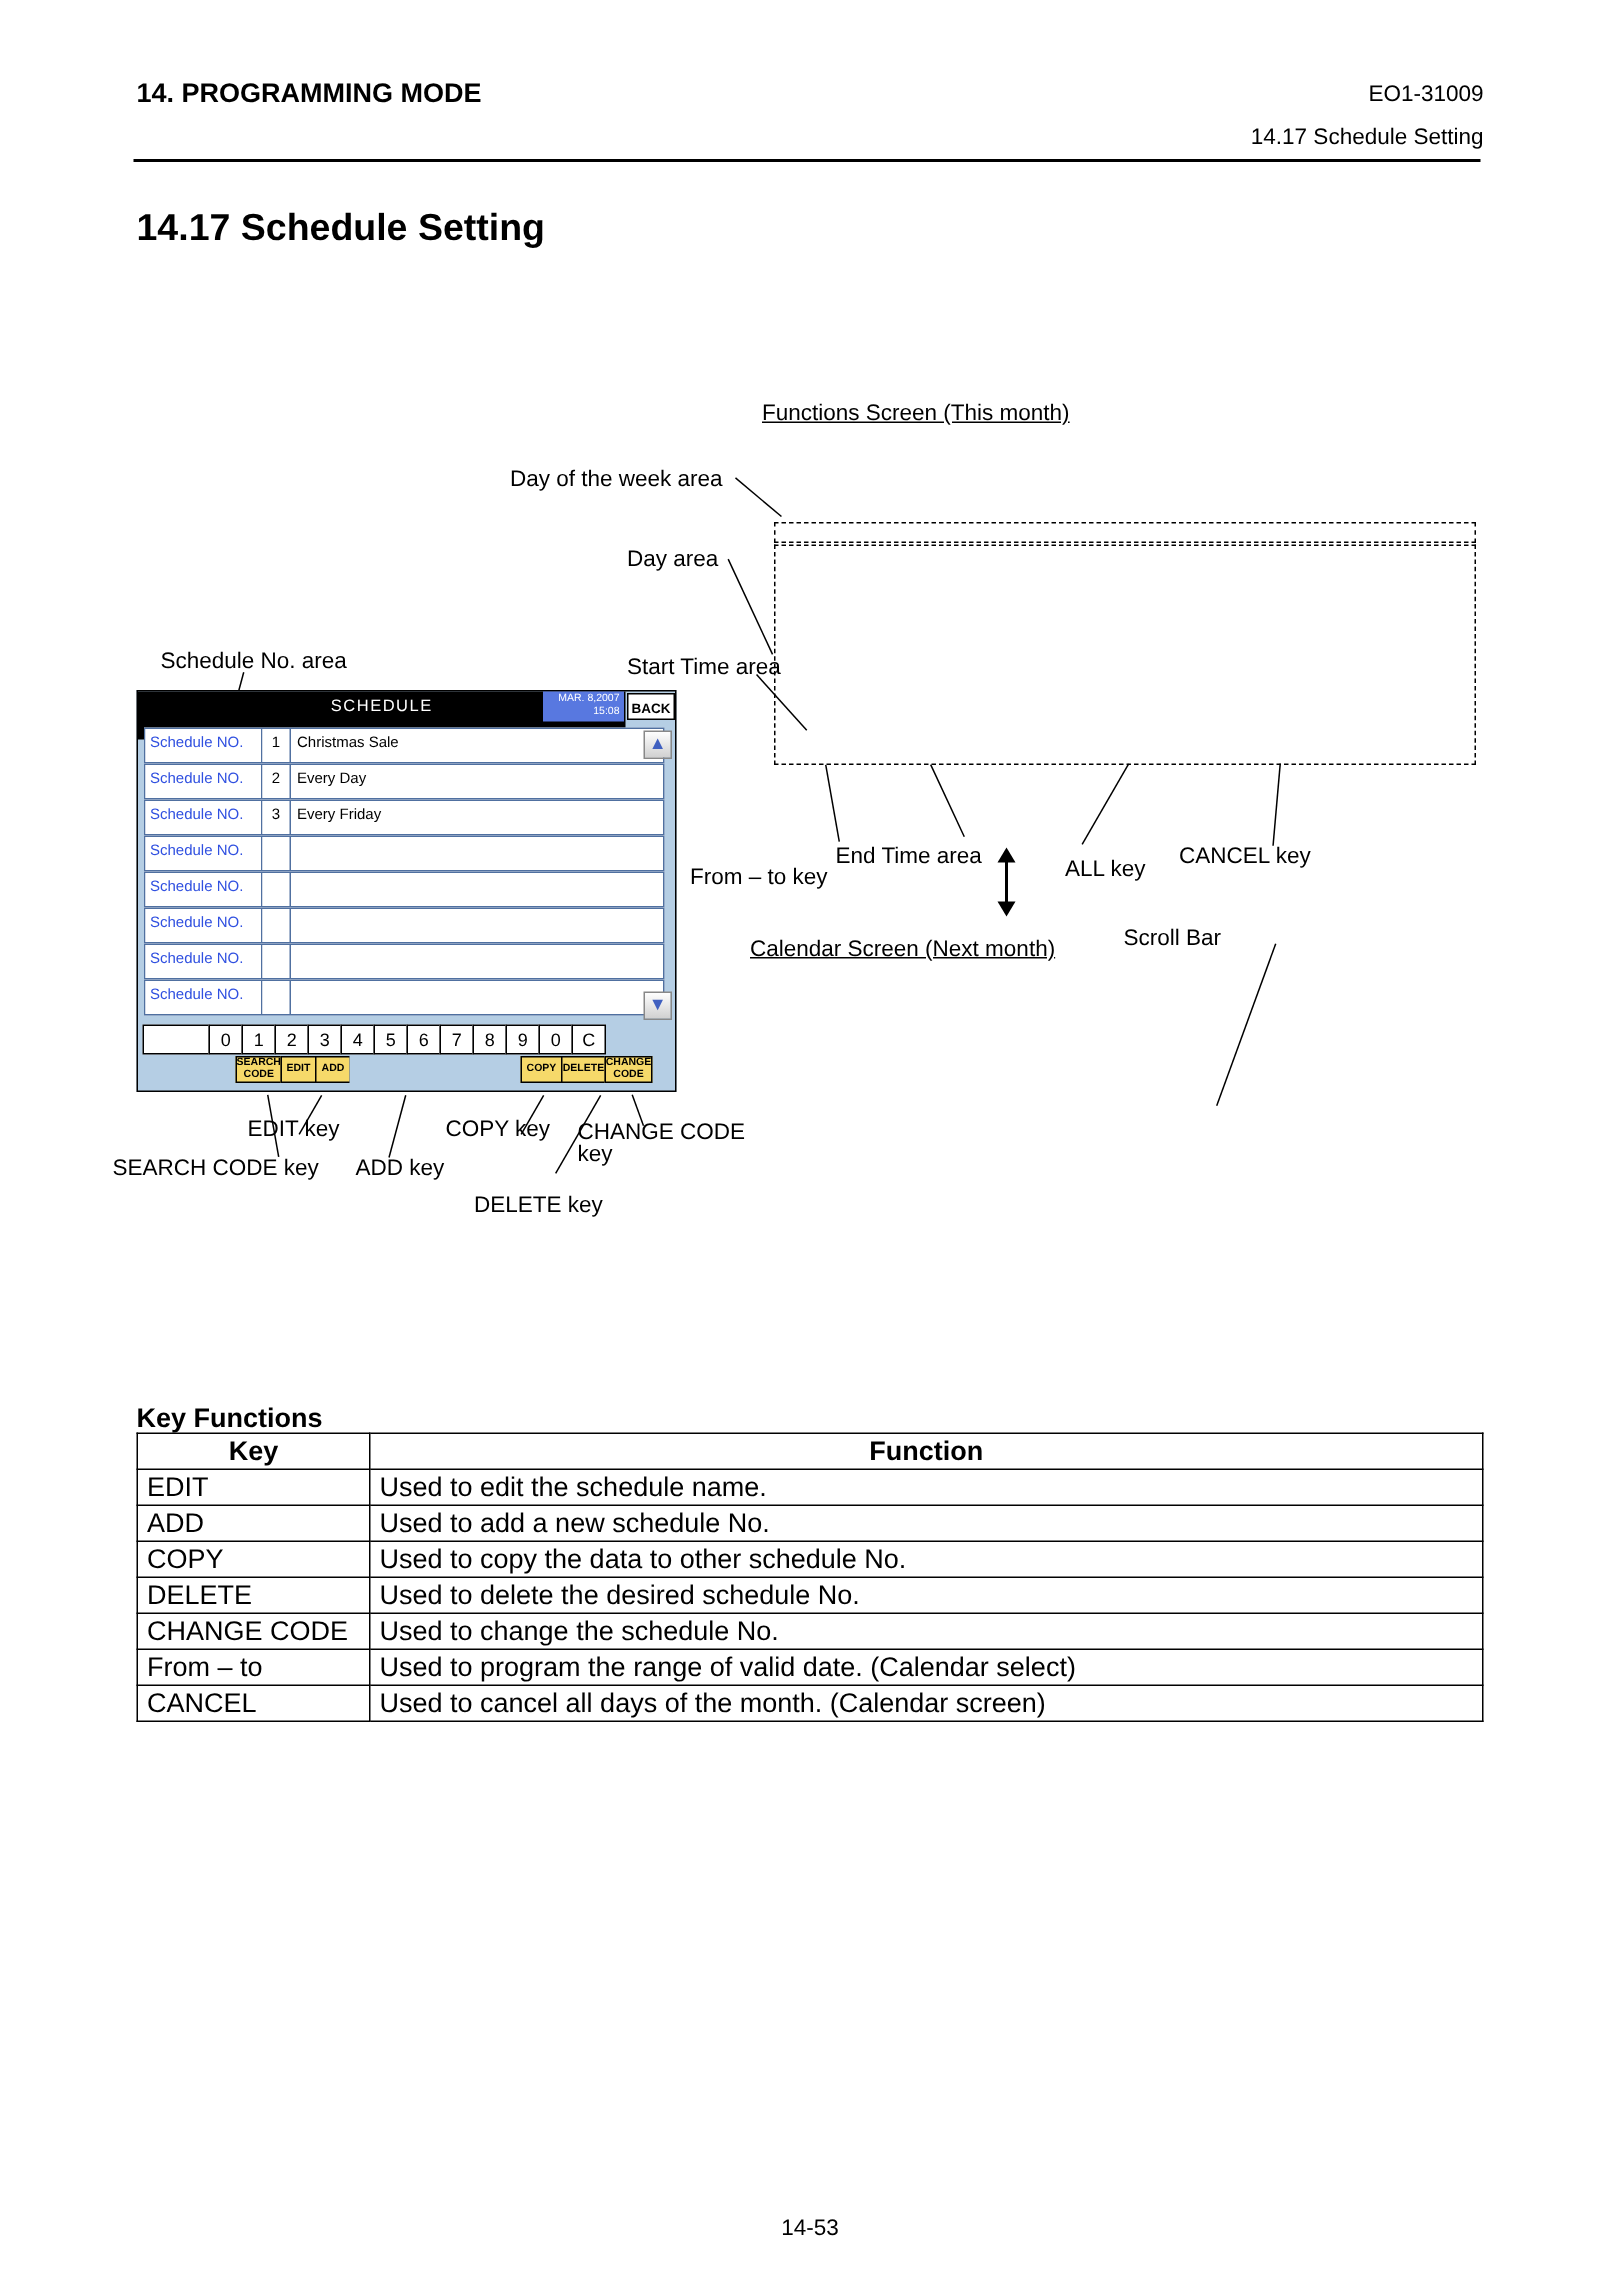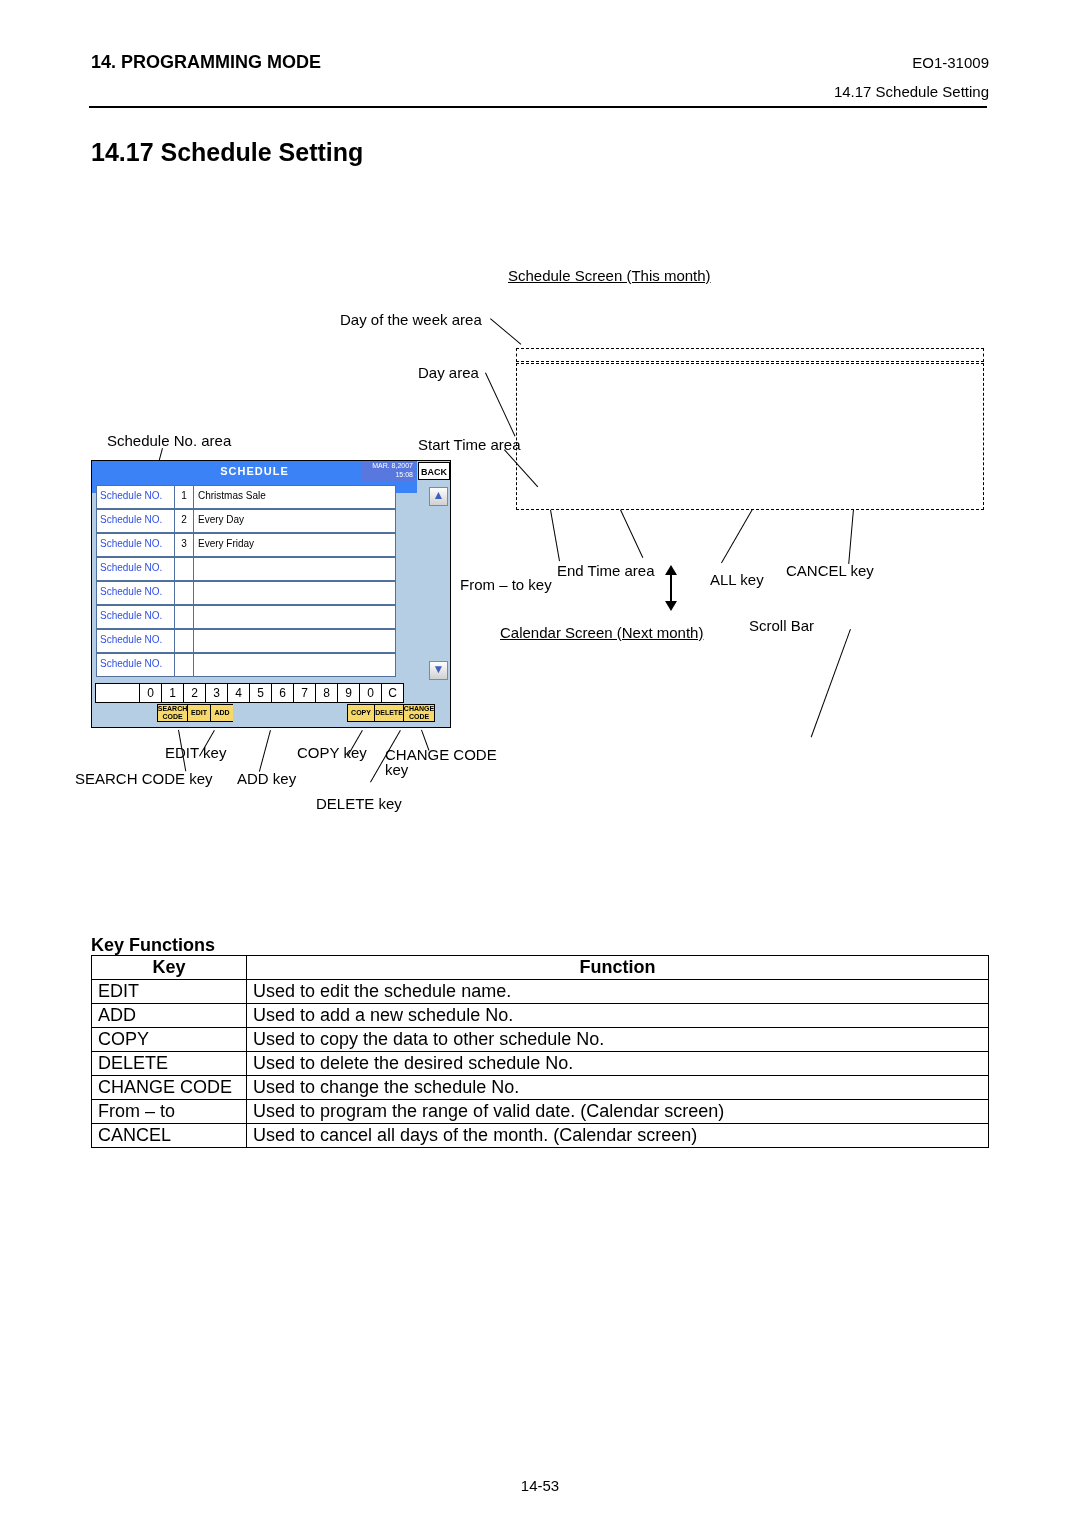--- a/index.html
+++ b/index.html
@@ -14,24 +14,24 @@
   .p1 { position:absolute; left:91px; top:172px; width:900px; font-size:18px; }
   .p2 { position:absolute; left:91px; top:211px; width:900px; font-size:18px; text-align:justify; line-height:1.22; }
   .p2 b { font-weight:bold; }
 
   .cal-label { position:absolute; left:508px; top:267px; font-size:15px; text-decoration:underline; }
   .lbl { position:absolute; font-size:15px; }
   .dotbox { position:absolute; border:1px dashed #000; }
 
   
   .shot { position:absolute; left:91px; top:460px; width:358px; height:266px; border:1px solid #000; background:#b5cee4; }
-  .shot-title { position:absolute; left:0; top:0; width:325px; height:32px; background:#3b82f6; color:#fff; font-size:11px; font-weight:bold; text-align:center; line-height:20px; letter-spacing:1px; }
+  .shot-title { position:absolute; left:0; top:0; width:325px; height:32px; background:#000000; color:#fff; font-size:11px; font-weight:normal; text-align:center; line-height:20px; letter-spacing:1px; }
   .shot-date { position:absolute; right:34px; top:0; width:54px; height:20px; background:#5878e0; color:#fff; font-size:7px; text-align:right; padding:0 3px; box-sizing:border-box; line-height:9px; }
   .shot-back { position:absolute; right:0; top:1px; width:32px; height:18px; background:#fff; border:1px solid #000; font-size:9px; font-weight:bold; text-align:center; line-height:18px; box-sizing:border-box; }
-  .shot-list { position:absolute; left:4px; top:24px; width:300px; }
+  .shot-list { position:absolute; left:4px; top:24px; width:347px; }
   .row { height:22px; border:1px solid #5070a0; margin-bottom:0; display:flex; background:#fff; }
   .row .snc { width:74px; background:#fff; color:#3050e0; border-right:1px solid #5070a0; font-size:10px; line-height:20px; padding-left:3px; }
   .row .num { width:18px; background:#fff; border-right:1px solid #5070a0; font-size:10px; text-align:center; line-height:20px; }
   .row .name { flex:1; background:#fff; font-size:10px; line-height:20px; padding-left:4px; }
   .arrow { position:absolute; right:2px; width:17px; height:17px; border:1px solid #888; background:linear-gradient(#fefefe,#d0d0d0); text-align:center; font-size:12px; line-height:15px; color:#4060c0; }
   .nums { position:absolute; left:4px; top:222px; display:flex; }
   .nums div { width:21px; height:18px; border:1px solid #000; background:#fff; font-size:12px; text-align:center; line-height:18px; margin-left:-1px; }
   .nums .blank { width:43px; }
   .btns { position:absolute; left:4px; top:243px; display:flex; }
   .btns div { height:18px; border:1px solid #000; font-size:7px; font-weight:bold; text-align:center; line-height:8px; padding:1px 0; box-sizing:border-box; margin-left:-1px; display:flex; align-items:center; justify-content:center; }
@@ -58,21 +58,21 @@
 <body>
 
 <div class="page">
   <div class="hdr-left">14. PROGRAMMING MODE</div>
   <div class="hdr-right">EO1-31009</div>
   <div class="hdr-sub">14.17 Schedule Setting</div>
   <div class="hdr-rule"></div>
 
   <div class="h-title">14.17  Schedule Setting</div>
 
-  <div class="cal-label">Schedule Screen (This month)</div>
+  <div class="cal-label">Functions Screen (This month)</div>
   <div class="lbl" style="left:340px; top:311px;">Day of the week area</div>
   <div class="lbl" style="left:418px; top:364px;">Day area</div>
   <div class="lbl" style="left:107px; top:432px;">Schedule No. area</div>
   <div class="lbl" style="left:418px; top:436px;">Start Time area</div>
   <div class="lbl" style="left:557px; top:562px;">End Time area</div>
   <div class="lbl" style="left:460px; top:576px;">From – to key</div>
   <div class="lbl" style="left:710px; top:571px;">ALL key</div>
   <div class="lbl" style="left:786px; top:562px;">CANCEL key</div>
   <div class="lbl" style="left:749px; top:617px;">Scroll Bar</div>
   <div class="lbl" style="left:500px; top:624px; text-decoration:underline;">Calendar Screen (Next month)</div>
@@ -205,21 +205,21 @@
     <tr>
           <td>DELETE</td>
           <td>Used to delete the desired schedule No.</td>
         </tr>
     <tr>
           <td>CHANGE CODE</td>
           <td>Used to change the schedule No.</td>
         </tr>
     <tr>
           <td>From – to</td>
-          <td>Used to program the range of valid date. (Calendar screen)</td>
+          <td>Used to program the range of valid date. (Calendar select)</td>
         </tr>
     <tr>
           <td>CANCEL</td>
           <td>Used to cancel all days of the month.  (Calendar screen)</td>
         </tr>
   </tbody>
     </table>
 
   <div class="pagenum">14-53</div>
 </div>

